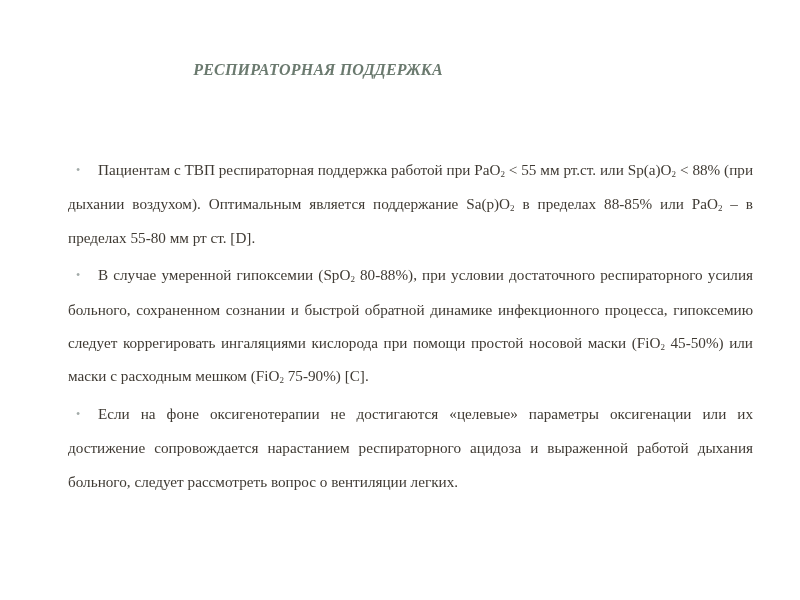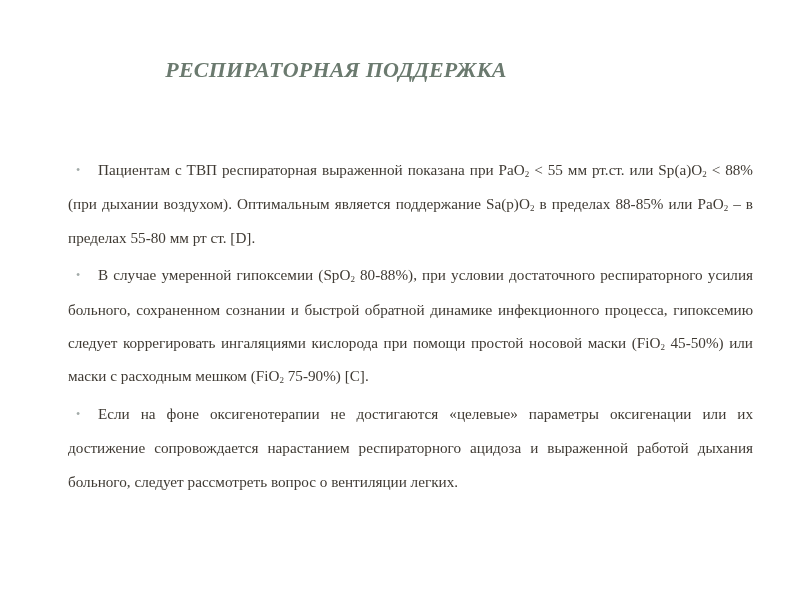--- a/index.html
+++ b/index.html
@@ -14,28 +14,28 @@
     overflow: hidden;
   }
   .slide {
     position: absolute;
     left: 0; top: 0;
     width: 800px; height: 600px;
     background: #ffffff;
   }
   .title {
     position: absolute;
-    left: 18px;
+    left: 0;
     top: 57px;
     width: 636px;
     text-align: center;
     font-family: "Liberation Serif", "DejaVu Serif", serif;
     font-weight: bold;
     font-style: italic;
-    font-size: 22px;
+    font-size: 16px;
     letter-spacing: 0.2px;
     color: #6b7a6f;
     line-height: 26px;
   }
   .body {
     position: absolute;
     left: 68px;
     top: 153px;
     width: 685px;
     font-family: "Liberation Serif", "DejaVu Serif", serif;
@@ -64,21 +64,21 @@
   }
 </style>
 </head>
 <body>
 
 <div class="slide">
   <div class="title">РЕСПИРАТОРНАЯ ПОДДЕРЖКА</div>
 
   <div class="body">
     <p class="para">
-      <span class="bullet">•</span><span>Пациентам с ТВП респираторная выраженной показана при PaO</span><sub>2</sub><span> &lt; 55 мм рт.ст. или Sp(a)O</span><sub>2</sub><span> &lt; 88% (при дыхании воздухом). Оптимальным является поддержание Sa(p)O</span><sub>2</sub><span> в пределах 88-85% или PaO</span><sub>2</sub><span> – в пределах 55-80 мм рт ст. [D].</span>
+      <span class="bullet">•</span><span>Пациентам с ТВП респираторная поддержка работой при PaO</span><sub>2</sub><span> &lt; 55 мм рт.ст. или Sp(a)O</span><sub>2</sub><span> &lt; 88% (при дыхании воздухом). Оптимальным является поддержание Sa(p)O</span><sub>2</sub><span> в пределах 88-85% или PaO</span><sub>2</sub><span> – в пределах 55-80 мм рт ст. [D].</span>
     </p>
     <p class="para">
       <span class="bullet">•</span><span>В случае умеренной гипоксемии (SpO</span><sub>2</sub><span> 80-88%), при условии достаточного респираторного усилия больного, сохраненном сознании и быстрой обратной динамике инфекционного процесса, гипоксемию следует коррегировать ингаляциями кислорода при помощи простой носовой маски (FiO</span><sub>2</sub><span> 45-50%) или маски с расходным мешком (FiO</span><sub>2</sub><span> 75-90%) [C].</span>
     </p>
     <p class="para">
       <span class="bullet">•</span><span>Если на фоне оксигенотерапии не достигаются «целевые» параметры оксигенации или их достижение сопровождается нарастанием респираторного ацидоза и выраженной работой дыхания больного, следует рассмотреть вопрос о вентиляции легких.</span>
     </p>
   </div>
 </div>
 

